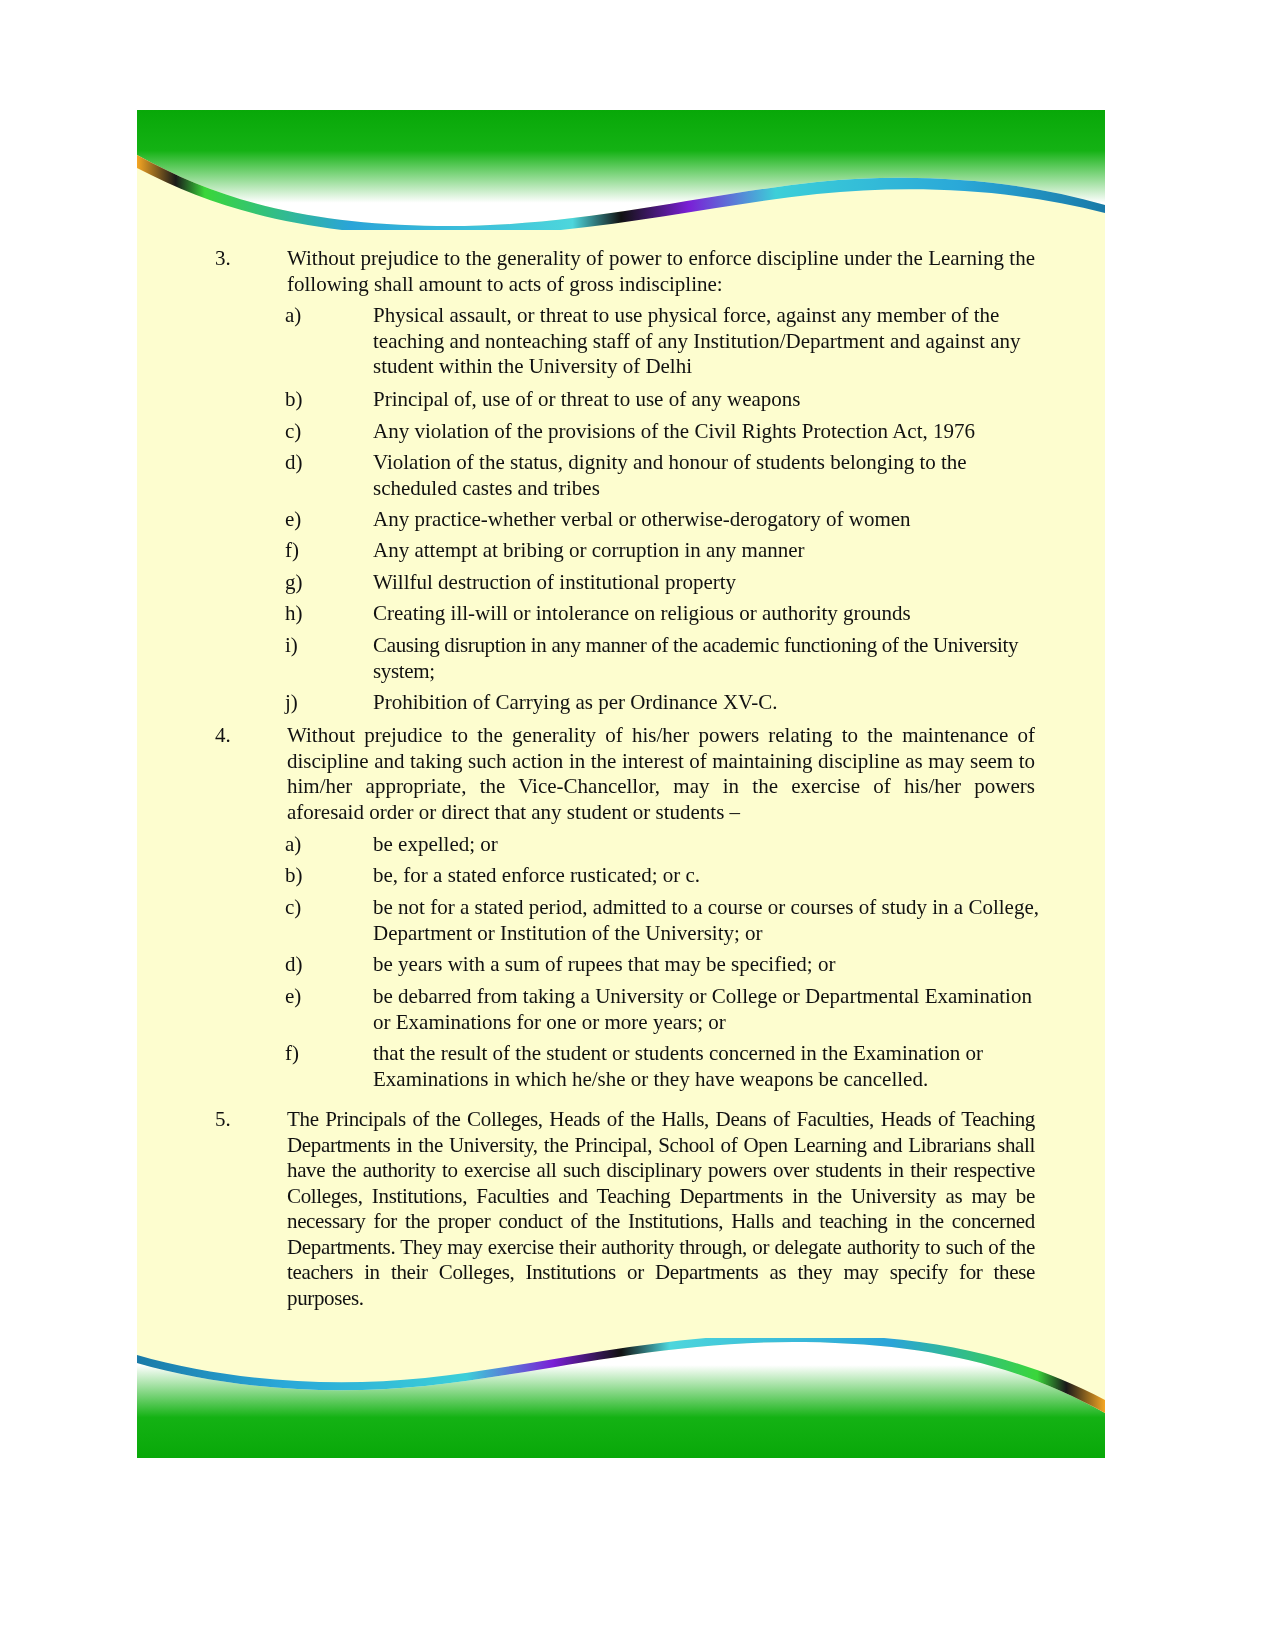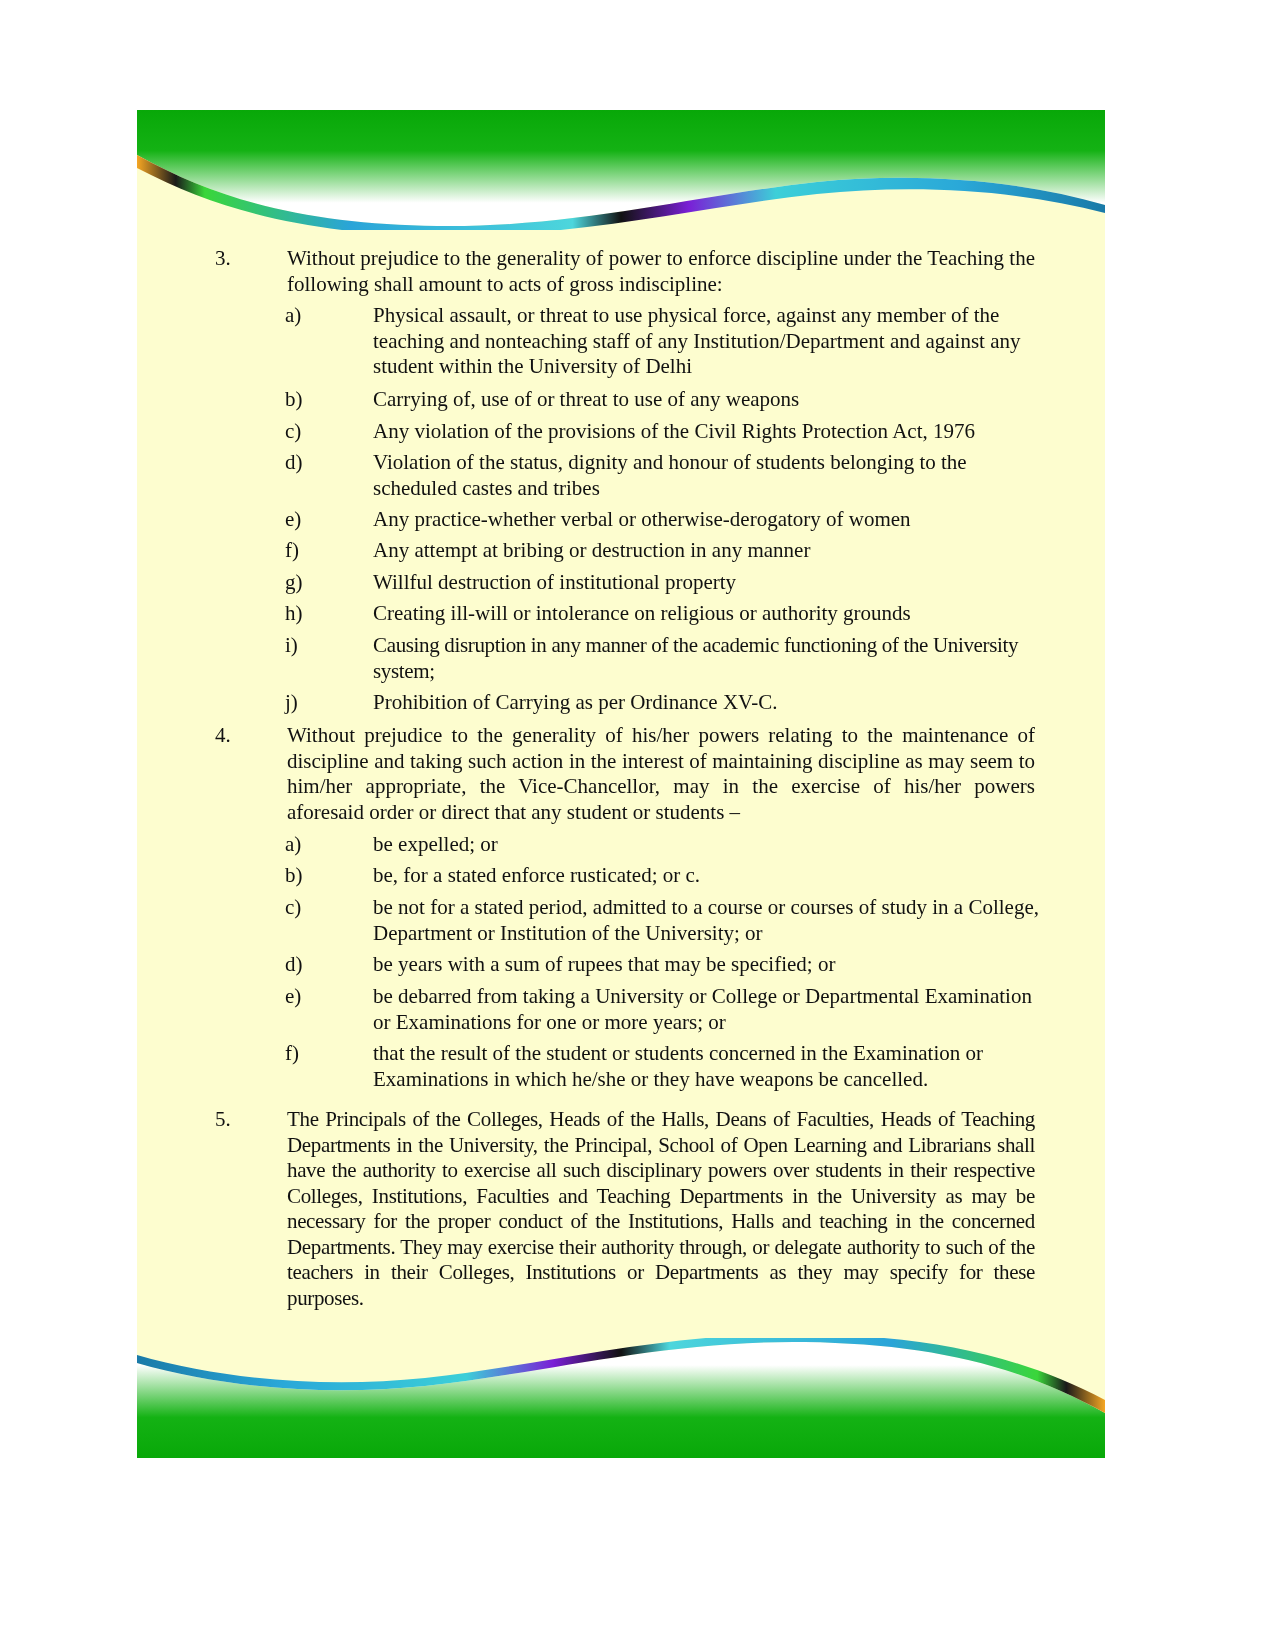--- a/index.html
+++ b/index.html
@@ -82,45 +82,45 @@
       </defs>
       <path d="M0 120 H968 V75 C878 25 788 6 668 4 C528 2 408 35 288 48 C188 58 88 50 0 25 Z" fill="url(#fg)"></path>
       <path d="M0 17 C88 42 188 50 288 40 C408 27 528 -6 668 -4 C788 -2 878 15 968 62 V75 C878 25 788 6 668 4 C528 2 408 35 288 48 C188 58 88 50 0 25 Z" fill="url(#fw)"></path>
     </svg>
   </div>
 
   <div class="content">
 
     <div class="para" style="top:136px;">
       <span class="num">3.</span>
-      <div class="ptext">Without prejudice to the generality of power to enforce discipline under the Teaching the following shall amount to acts of gross indiscipline:</div>
+      <div class="ptext">Without prejudice to the generality of power to enforce discipline under the Learning the following shall amount to acts of gross indiscipline:</div>
     </div>
     <div class="sub" style="top:193px;">
       <span class="lbl">a)</span>
       <div class="stext">Physical assault, or threat to use physical force, against any member of the teaching and nonteaching staff of any Institution/Department and against any student within the University of Delhi</div>
     </div>
     <div class="sub" style="top:277px;">
       <span class="lbl">b)</span>
-      <div class="stext">Carrying of, use of or threat to use of any weapons</div>
+      <div class="stext">Principal of, use of or threat to use of any weapons</div>
     </div>
     <div class="sub" style="top:309px;">
       <span class="lbl">c)</span>
       <div class="stext">Any violation of the provisions of the Civil Rights Protection Act, 1976</div>
     </div>
     <div class="sub" style="top:340px;">
       <span class="lbl">d)</span>
       <div class="stext">Violation of the status, dignity and honour of students belonging to the scheduled castes and tribes</div>
     </div>
     <div class="sub" style="top:397px;">
       <span class="lbl">e)</span>
       <div class="stext">Any practice-whether verbal or otherwise-derogatory of women</div>
     </div>
     <div class="sub" style="top:428px;">
       <span class="lbl">f)</span>
-      <div class="stext">Any attempt at bribing or destruction in any manner</div>
+      <div class="stext">Any attempt at bribing or corruption in any manner</div>
     </div>
     <div class="sub" style="top:460px;">
       <span class="lbl">g)</span>
       <div class="stext">Willful destruction of institutional property</div>
     </div>
     <div class="sub" style="top:491px;">
       <span class="lbl">h)</span>
       <div class="stext">Creating ill-will or intolerance on religious or authority grounds</div>
     </div>
     <div class="sub" style="top:523px;">

